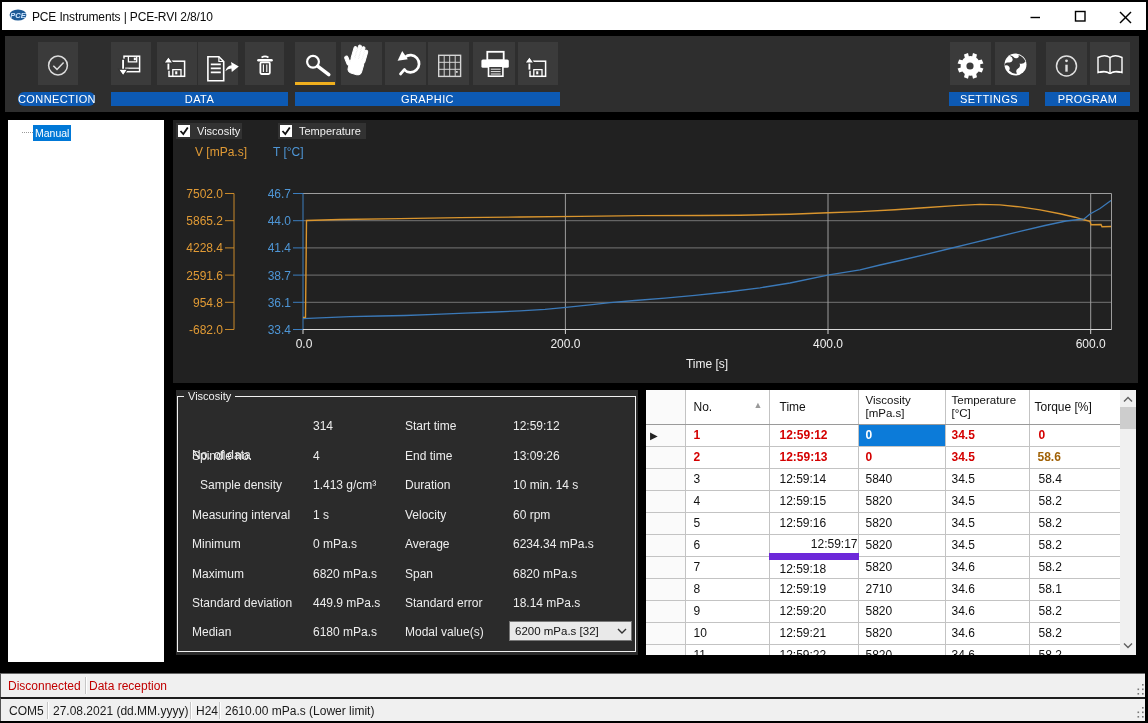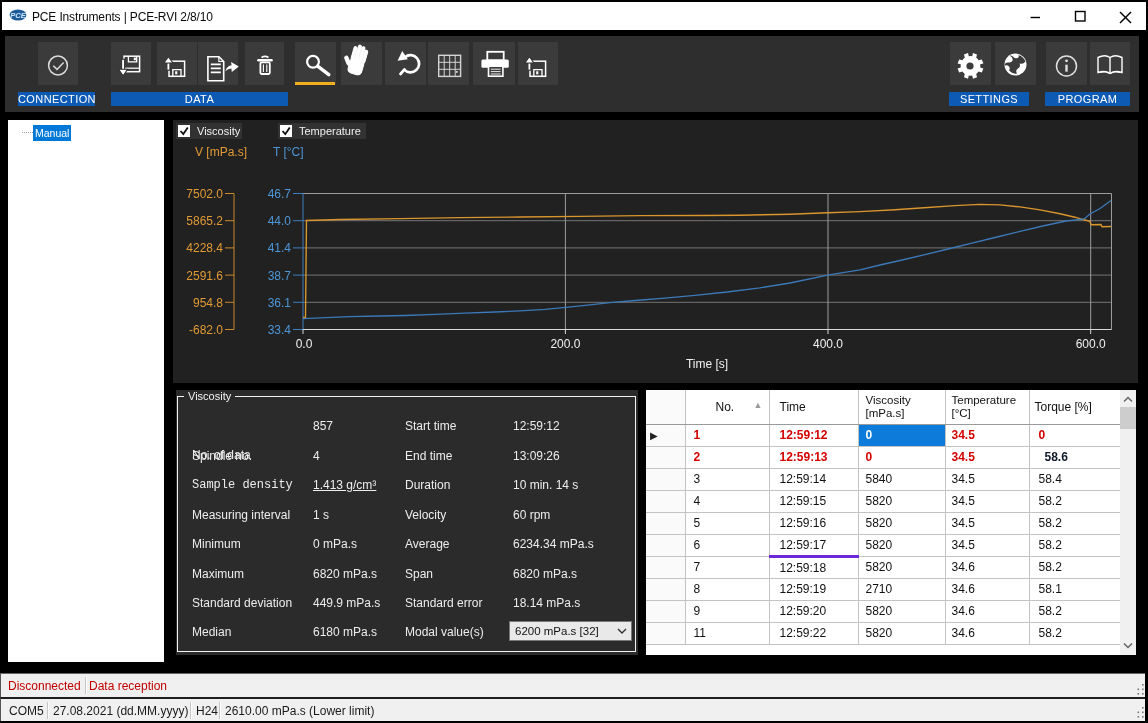--- a/index.html
+++ b/index.html
@@ -55,22 +55,23 @@
   <div class="tbtn" style="left:336px;width:41px"></div>
   <div class="tbtn" style="left:380px;width:41px"></div>
   <div class="tbtn" style="left:423px;width:41px"></div>
   <div class="tbtn" style="left:468px;width:42px"></div>
   <div class="tbtn" style="left:513px;width:40px"></div>
   <div class="tbtn" style="left:945px;width:41px"></div>
   <div class="tbtn" style="left:990px;width:41px"></div>
   <div class="tbtn" style="left:1041px;width:41px"></div>
   <div class="tbtn" style="left:1085px;width:40px"></div>
   <div class="abs" style="left:290px;top:45.5px;width:40px;height:3.5px;background:#efaf1e"></div>
-  <div class="bluebar" style="left:13px;width:77px;">CONNECTION</div>
+  <div class="bluebar" style="left:13px;width:77px;border-radius:6px;">CONNECTION</div>
   <div class="bluebar" style="left:106px;width:177px;">DATA</div>
+  <div class="bluebar" style="left:290px;width:265px;">GRAPHIC</div>
   <div class="bluebar" style="left:944px;width:80px;">SETTINGS</div>
   <div class="bluebar" style="left:1040px;width:85px;">PROGRAM</div>
   <svg class="abs" style="left:0;top:0" width="1134" height="76" viewBox="0 0 1134 76" fill="none" stroke="#fff">
 
     <g stroke-width="1.5" stroke="#dcdcdc">
       <circle cx="53" cy="29.5" r="9.4"></circle>
       <path d="M48.3 29.8 L52 33.4 L58.6 26.4"></path>
     </g>
 
     <g stroke-width="1.5">
@@ -268,25 +269,25 @@
     <polyline id="orangeline" fill="none" stroke="#d9952e" stroke-width="1.4" points="130.0,197.5 132.5,197.5 133.5,100.5 167.0,99.5 227.0,98.6 287.0,97.6 347.0,97.0 407.0,96.4 467.0,95.6 527.0,95.5 567.0,95.3 617.0,94.2 655.0,92.8 687.0,91.6 722.0,89.8 751.0,87.8 782.0,85.6 807.0,84.4 827.0,84.9 847.0,86.9 867.0,89.9 887.0,93.8 902.0,97.2 911.0,99.8 917.0,101.3 918.0,104.8 928.0,104.5 929.0,106.8 938.0,106.5"></polyline>
     <polyline id="blueline" fill="none" stroke="#3b79b8" stroke-width="1.3" points="130.0,198.6 147.0,197.8 177.0,196.6 207.0,196.0 232.0,195.5 262.0,194.4 292.0,193.1 322.0,192.0 347.0,190.9 372.0,189.3 393.0,187.4 417.0,184.9 437.0,182.6 462.0,180.5 492.0,178.1 522.0,175.3 554.0,172.0 587.0,167.8 617.0,163.0 656.0,154.8 687.0,149.9 707.0,145.0 727.0,140.5 752.0,134.6 777.0,128.5 799.0,123.1 822.0,117.5 847.0,111.4 872.0,105.5 893.0,101.0 911.0,99.0 917.0,94.0 927.0,88.5 938.0,80.5"></polyline>
   </svg>
 </div>
 
 <div class="abs" id="statspanel">
   <fieldset style="position:absolute;left:1px;top:0px;width:457px;height:260px;border:1px solid #f2f2f2;margin:0;padding:0;">
     <legend style="color:#f2f2f2;font-size:11px;margin-left:6px;padding:0 4px;">Viscosity</legend>
   </fieldset>
   <div class="statlbl" style="left:16px;top:29px;margin-top:29px;">No. of data</div>    
-    <div class="statval" style="left:137px;top:29px;">857</div>
+    <div class="statval" style="left:137px;top:29px;">314</div>
   <div class="statlbl" style="left:16px;top:59px;">Spindle no.</div>    
     <div class="statval" style="left:137px;top:59px;">4</div>
-  <div class="statlbl" style="left:16px;top:88px;font-family:Liberation Mono, monospace;">Sample density</div> 
-    <div class="statval" style="left:137px;top:88px;text-decoration:underline;">1.413 g/cm³</div>
+  <div class="statlbl" style="left:24px;top:88px;">Sample density</div> 
+    <div class="statval" style="left:137px;top:88px;">1.413 g/cm³</div>
   <div class="statlbl" style="left:16px;top:118px;">Measuring interval</div>
     <div class="statval" style="left:137px;top:118px;">1 s</div>
   <div class="statlbl" style="left:16px;top:147px;">Minimum</div>       
     <div class="statval" style="left:137px;top:147px;">0 mPa.s</div>
   <div class="statlbl" style="left:16px;top:177px;">Maximum</div>       
     <div class="statval" style="left:137px;top:177px;">6820 mPa.s</div>
   <div class="statlbl" style="left:16px;top:206px;">Standard deviation</div>
     <div class="statval" style="left:137px;top:206px;">449.9 mPa.s</div>
   <div class="statlbl" style="left:16px;top:235px;">Median</div>        
     <div class="statval" style="left:137px;top:235px;">6180 mPa.s</div>
@@ -320,41 +321,41 @@
           <col style="width:39px">
           <col style="width:84px">
           <col style="width:89px">
           <col style="width:87px">
           <col style="width:84px">
           <col style="width:91px">
         </colgroup>
 <tbody>
           <tr style="height:34px">
   <td style="background:#fafafa;border-right:1px solid #c3c3c3;border-bottom:1px solid #9a9a9a;"></td>
-  <td style="border-right:1px solid #c3c3c3;border-bottom:1px solid #9a9a9a;vertical-align:middle;padding-left:22px;"><span style="padding-left:8px;">No.</span><span style="float:right;margin-right:6px;color:#9a9a9a;font-size:9px;">▲</span></td>
+  <td style="border-right:1px solid #c3c3c3;border-bottom:1px solid #9a9a9a;vertical-align:middle;"><span style="padding-left:8px;">No.</span><span style="float:right;margin-right:6px;color:#9a9a9a;font-size:9px;">▲</span></td>
   <td style="border-right:1px solid #c3c3c3;border-bottom:1px solid #9a9a9a;vertical-align:middle;padding-left:10px;">Time</td>
   <td style="border-right:1px solid #c3c3c3;border-bottom:1px solid #9a9a9a;vertical-align:middle;padding-left:7px;line-height:13px;font-size:11.5px;">Viscosity<br>[mPa.s]</td>
   <td style="border-right:1px solid #c3c3c3;border-bottom:1px solid #9a9a9a;vertical-align:middle;padding-left:6px;line-height:13px;font-size:11.5px;">Temperature<br>[°C]</td>
   <td style="border-bottom:1px solid #9a9a9a;vertical-align:middle;padding-left:5px;">Torque [%]</td>
 </tr>
 <tr style="height:22px">
   <td style="background:#fafafa;border-right:1px solid #c3c3c3;border-bottom:1px solid #c3c3c3;vertical-align:middle;"><span style="color:#222;font-size:10px;padding-left:4px;">▶</span></td>
   <td style="border-right:1px solid #c3c3c3;border-bottom:1px solid #c3c3c3;vertical-align:middle;padding-left:8px;color:#d40000;font-weight:bold;">1</td>
   <td style="border-right:1px solid #c3c3c3;border-bottom:1px solid #c3c3c3;vertical-align:middle;padding-left:10px;color:#d40000;font-weight:bold;">12:59:12</td>
   <td style="border-right:1px solid #c3c3c3;border-bottom:1px solid #c3c3c3;vertical-align:middle;padding-left:7px;background:#0c7bd9;color:#fff;font-weight:bold;">0</td>
   <td style="border-right:1px solid #c3c3c3;border-bottom:1px solid #c3c3c3;vertical-align:middle;padding-left:6px;color:#d40000;font-weight:bold;">34.5</td>
   <td style="border-bottom:1px solid #c3c3c3;vertical-align:middle;padding-left:9px;color:#d40000;font-weight:bold;">0</td>
 </tr>
 <tr style="height:22px">
   <td style="background:#fafafa;border-right:1px solid #c3c3c3;border-bottom:1px solid #c3c3c3;vertical-align:middle;"></td>
   <td style="border-right:1px solid #c3c3c3;border-bottom:1px solid #c3c3c3;vertical-align:middle;padding-left:8px;color:#d40000;font-weight:bold;">2</td>
   <td style="border-right:1px solid #c3c3c3;border-bottom:1px solid #c3c3c3;vertical-align:middle;padding-left:10px;color:#d40000;font-weight:bold;">12:59:13</td>
   <td style="border-right:1px solid #c3c3c3;border-bottom:1px solid #c3c3c3;vertical-align:middle;padding-left:7px;color:#d40000;font-weight:bold;">0</td>
   <td style="border-right:1px solid #c3c3c3;border-bottom:1px solid #c3c3c3;vertical-align:middle;padding-left:6px;color:#d40000;font-weight:bold;">34.5</td>
-  <td style="border-bottom:1px solid #c3c3c3;vertical-align:middle;padding-left:15px;color:#0f172a;font-weight:bold;">58.6</td>
+  <td style="border-bottom:1px solid #c3c3c3;vertical-align:middle;padding-left:8px;color:#a16207;font-weight:bold;">58.6</td>
 </tr>
 <tr style="height:22px">
   <td style="background:#fafafa;border-right:1px solid #c3c3c3;border-bottom:1px solid #c3c3c3;vertical-align:middle;"></td>
   <td style="border-right:1px solid #c3c3c3;border-bottom:1px solid #c3c3c3;vertical-align:middle;padding-left:8px;color:#111;font-weight:normal;">3</td>
   <td style="border-right:1px solid #c3c3c3;border-bottom:1px solid #c3c3c3;vertical-align:middle;padding-left:10px;color:#111;font-weight:normal;">12:59:14</td>
   <td style="border-right:1px solid #c3c3c3;border-bottom:1px solid #c3c3c3;vertical-align:middle;padding-left:7px;color:#111;font-weight:normal;">5840</td>
   <td style="border-right:1px solid #c3c3c3;border-bottom:1px solid #c3c3c3;vertical-align:middle;padding-left:6px;color:#111;font-weight:normal;">34.5</td>
   <td style="border-bottom:1px solid #c3c3c3;vertical-align:middle;padding-left:9px;color:#111;font-weight:normal;">58.4</td>
 </tr>
 <tr style="height:22px">
@@ -369,21 +370,21 @@
   <td style="background:#fafafa;border-right:1px solid #c3c3c3;border-bottom:1px solid #c3c3c3;vertical-align:middle;"></td>
   <td style="border-right:1px solid #c3c3c3;border-bottom:1px solid #c3c3c3;vertical-align:middle;padding-left:8px;color:#111;font-weight:normal;">5</td>
   <td style="border-right:1px solid #c3c3c3;border-bottom:1px solid #c3c3c3;vertical-align:middle;padding-left:10px;color:#111;font-weight:normal;">12:59:16</td>
   <td style="border-right:1px solid #c3c3c3;border-bottom:1px solid #c3c3c3;vertical-align:middle;padding-left:7px;color:#111;font-weight:normal;">5820</td>
   <td style="border-right:1px solid #c3c3c3;border-bottom:1px solid #c3c3c3;vertical-align:middle;padding-left:6px;color:#111;font-weight:normal;">34.5</td>
   <td style="border-bottom:1px solid #c3c3c3;vertical-align:middle;padding-left:9px;color:#111;font-weight:normal;">58.2</td>
 </tr>
 <tr style="height:22px">
   <td style="background:#fafafa;border-right:1px solid #c3c3c3;border-bottom:1px solid #c3c3c3;vertical-align:middle;"></td>
   <td style="border-right:1px solid #c3c3c3;border-bottom:1px solid #c3c3c3;vertical-align:middle;padding-left:8px;color:#111;font-weight:normal;">6</td>
-  <td style="border-right:1px solid #c3c3c3;border-bottom:3px solid #6d28d9;vertical-align:middle;padding-left:10px;color:#111;font-weight:normal;">12:59:17</td>
+  <td style="border-right:1px solid #c3c3c3;border-bottom:7px solid #6d28d9;vertical-align:middle;padding-left:10px;color:#111;font-weight:normal;text-align:right;">12:59:17</td>
   <td style="border-right:1px solid #c3c3c3;border-bottom:1px solid #c3c3c3;vertical-align:middle;padding-left:7px;color:#111;font-weight:normal;">5820</td>
   <td style="border-right:1px solid #c3c3c3;border-bottom:1px solid #c3c3c3;vertical-align:middle;padding-left:6px;color:#111;font-weight:normal;">34.5</td>
   <td style="border-bottom:1px solid #c3c3c3;vertical-align:middle;padding-left:9px;color:#111;font-weight:normal;">58.2</td>
 </tr>
 <tr style="height:22px">
   <td style="background:#fafafa;border-right:1px solid #c3c3c3;border-bottom:1px solid #c3c3c3;vertical-align:middle;"></td>
   <td style="border-right:1px solid #c3c3c3;border-bottom:1px solid #c3c3c3;vertical-align:middle;padding-left:8px;color:#111;font-weight:normal;">7</td>
   <td style="border-right:1px solid #c3c3c3;border-bottom:1px solid #c3c3c3;vertical-align:middle;padding-left:10px;color:#111;font-weight:normal;">12:59:18</td>
   <td style="border-right:1px solid #c3c3c3;border-bottom:1px solid #c3c3c3;vertical-align:middle;padding-left:7px;color:#111;font-weight:normal;">5820</td>
   <td style="border-right:1px solid #c3c3c3;border-bottom:1px solid #c3c3c3;vertical-align:middle;padding-left:6px;color:#111;font-weight:normal;">34.6</td>
@@ -394,20 +395,28 @@
   <td style="border-right:1px solid #c3c3c3;border-bottom:1px solid #c3c3c3;vertical-align:middle;padding-left:8px;color:#111;font-weight:normal;">8</td>
   <td style="border-right:1px solid #c3c3c3;border-bottom:1px solid #c3c3c3;vertical-align:middle;padding-left:10px;color:#111;font-weight:normal;">12:59:19</td>
   <td style="border-right:1px solid #c3c3c3;border-bottom:1px solid #c3c3c3;vertical-align:middle;padding-left:7px;color:#111;font-weight:normal;">2710</td>
   <td style="border-right:1px solid #c3c3c3;border-bottom:1px solid #c3c3c3;vertical-align:middle;padding-left:6px;color:#111;font-weight:normal;">34.6</td>
   <td style="border-bottom:1px solid #c3c3c3;vertical-align:middle;padding-left:9px;color:#111;font-weight:normal;">58.1</td>
 </tr>
 <tr style="height:22px">
   <td style="background:#fafafa;border-right:1px solid #c3c3c3;border-bottom:1px solid #c3c3c3;vertical-align:middle;"></td>
   <td style="border-right:1px solid #c3c3c3;border-bottom:1px solid #c3c3c3;vertical-align:middle;padding-left:8px;color:#111;font-weight:normal;">9</td>
   <td style="border-right:1px solid #c3c3c3;border-bottom:1px solid #c3c3c3;vertical-align:middle;padding-left:10px;color:#111;font-weight:normal;">12:59:20</td>
+  <td style="border-right:1px solid #c3c3c3;border-bottom:1px solid #c3c3c3;vertical-align:middle;padding-left:7px;color:#111;font-weight:normal;">5820</td>
+  <td style="border-right:1px solid #c3c3c3;border-bottom:1px solid #c3c3c3;vertical-align:middle;padding-left:6px;color:#111;font-weight:normal;">34.6</td>
+  <td style="border-bottom:1px solid #c3c3c3;vertical-align:middle;padding-left:9px;color:#111;font-weight:normal;">58.2</td>
+</tr>
+<tr style="height:22px">
+  <td style="background:#fafafa;border-right:1px solid #c3c3c3;border-bottom:1px solid #c3c3c3;vertical-align:middle;"></td>
+  <td style="border-right:1px solid #c3c3c3;border-bottom:1px solid #c3c3c3;vertical-align:middle;padding-left:8px;color:#111;font-weight:normal;">10</td>
+  <td style="border-right:1px solid #c3c3c3;border-bottom:1px solid #c3c3c3;vertical-align:middle;padding-left:10px;color:#111;font-weight:normal;">12:59:21</td>
   <td style="border-right:1px solid #c3c3c3;border-bottom:1px solid #c3c3c3;vertical-align:middle;padding-left:7px;color:#111;font-weight:normal;">5820</td>
   <td style="border-right:1px solid #c3c3c3;border-bottom:1px solid #c3c3c3;vertical-align:middle;padding-left:6px;color:#111;font-weight:normal;">34.6</td>
   <td style="border-bottom:1px solid #c3c3c3;vertical-align:middle;padding-left:9px;color:#111;font-weight:normal;">58.2</td>
 </tr>
 <tr style="height:22px">
   <td style="background:#fafafa;border-right:1px solid #c3c3c3;border-bottom:1px solid #c3c3c3;vertical-align:middle;"></td>
   <td style="border-right:1px solid #c3c3c3;border-bottom:1px solid #c3c3c3;vertical-align:middle;padding-left:8px;color:#111;font-weight:normal;">11</td>
   <td style="border-right:1px solid #c3c3c3;border-bottom:1px solid #c3c3c3;vertical-align:middle;padding-left:10px;color:#111;font-weight:normal;">12:59:22</td>
   <td style="border-right:1px solid #c3c3c3;border-bottom:1px solid #c3c3c3;vertical-align:middle;padding-left:7px;color:#111;font-weight:normal;">5820</td>
   <td style="border-right:1px solid #c3c3c3;border-bottom:1px solid #c3c3c3;vertical-align:middle;padding-left:6px;color:#111;font-weight:normal;">34.6</td>

